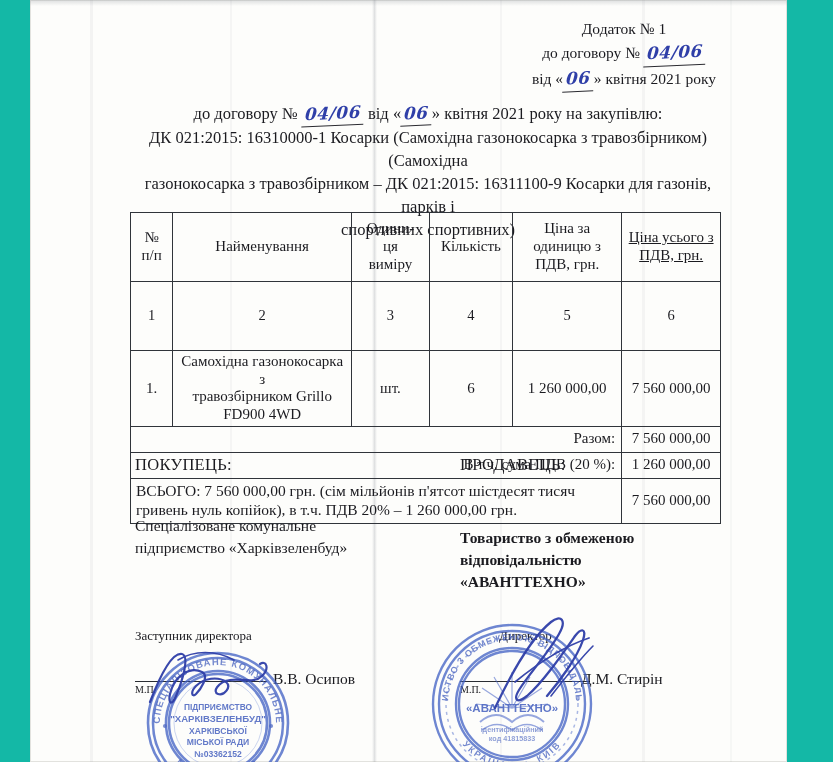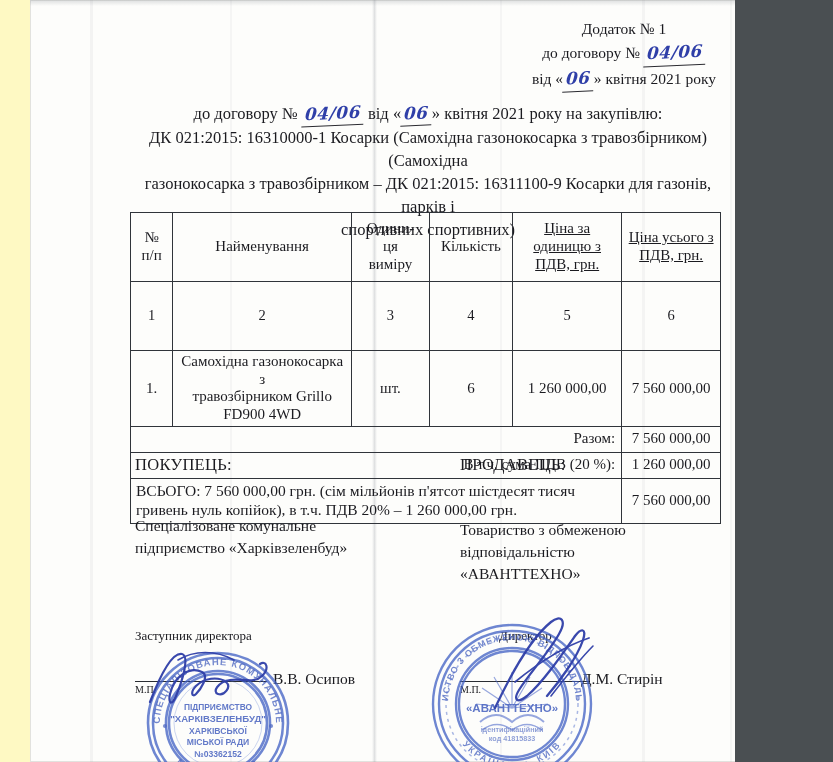--- a/index.html
+++ b/index.html
@@ -10,23 +10,23 @@
   }
   body {
     width: 833px;
     height: 762px;
     overflow: hidden;
     font-family: "Liberation Serif", "DejaVu Serif", serif;
   }
 
   #viewport {
     position: relative;
-    width: 735px;
+    width: 833px;
     height: 762px;
-    background: #fef9c3;
+    background: #14b8a6;
     overflow: hidden;
   }
 
   
   #page {
     position: absolute;
     left: 30px;
     top: 0;
     width: 757px;
     height: 762px;
@@ -111,21 +111,21 @@
     text-align: center;
     vertical-align: middle;
     font-weight: normal;
     line-height: 1.18;
   }
   #spec-table thead td { height: 64px; }
   .col-num   { width: 38px; }
   .col-name  { width: 188px; }
   .col-unit  { width: 74px; }
   .col-qty   { width: 78px; }
-  .col-price { width: 111px; text-decoration: underline; }
+  .col-price { width: 111px; }
   .col-total { width: 102px; text-decoration: underline; }
 
   .rownums td { height: 19px; font-size: 14.5px; }
   .itemrow td { height: 56px; }
   .itemrow .nm { line-height: 1.22; }
 
   .totrow td { height: 21px; font-size: 15px; }
   .totlabel { text-align: right !important; padding-right: 6px !important; margin-left: 26px; }
   .grandrow td { height: 40px; }
   .grandtext {
@@ -135,21 +135,21 @@
     font-size: 15.5px;
   }
 
   
   #parties { position: absolute; left: 0; top: 455px; width: 757px; }
   .party-heading { position: absolute; font-size: 16.5px; letter-spacing: 0.3px; }
   #buyer-heading  { left: 105px; top: 0; }
   #seller-heading { left: 430px; top: 0; }
   .party-body { position: absolute; font-size: 15.5px; line-height: 1.42; }
   #buyer-body  { left: 105px; top: 60px; width: 260px; }
-  #seller-body { left: 430px; top: 64px; width: 260px; }
+  #seller-body { left: 430px; top: 72px; width: 260px; font-weight: bold; }
 
   
   #signatures { position: absolute; left: 0; top: 628px; width: 757px; }
   .sig-role  { position: absolute; font-size: 13px; text-align: right; }
   #buyer-role  { left: 105px; top: 0; }
   #seller-role { left: 430px; top: 0; margin-left: 39px; }
 
   .sig-line {
     position: absolute;
     height: 0;

